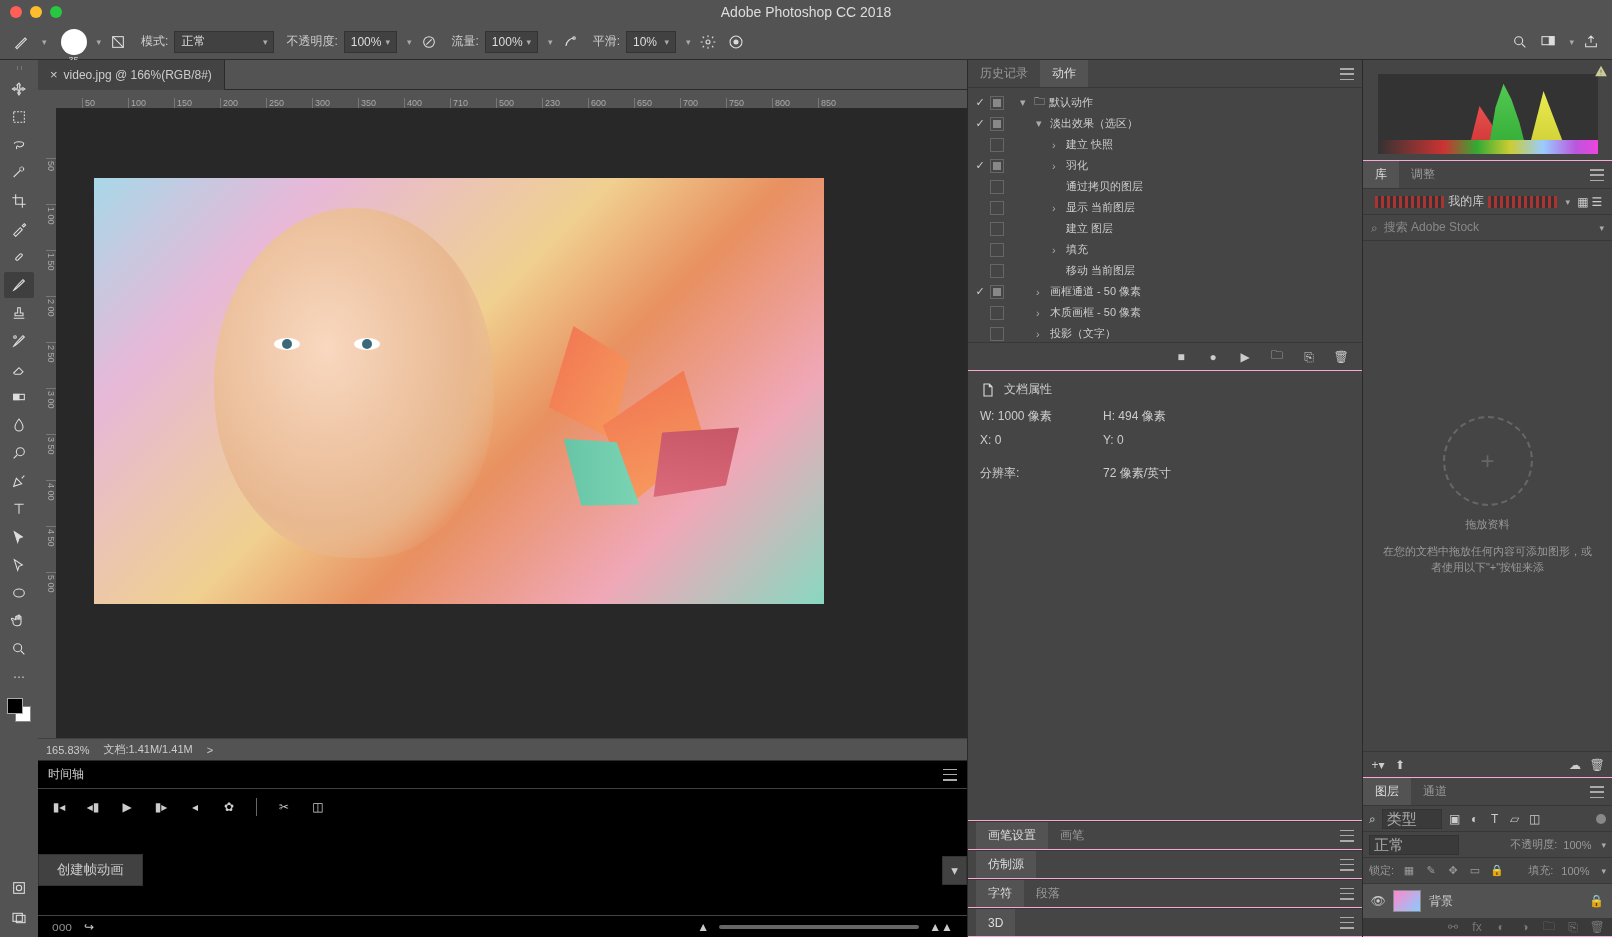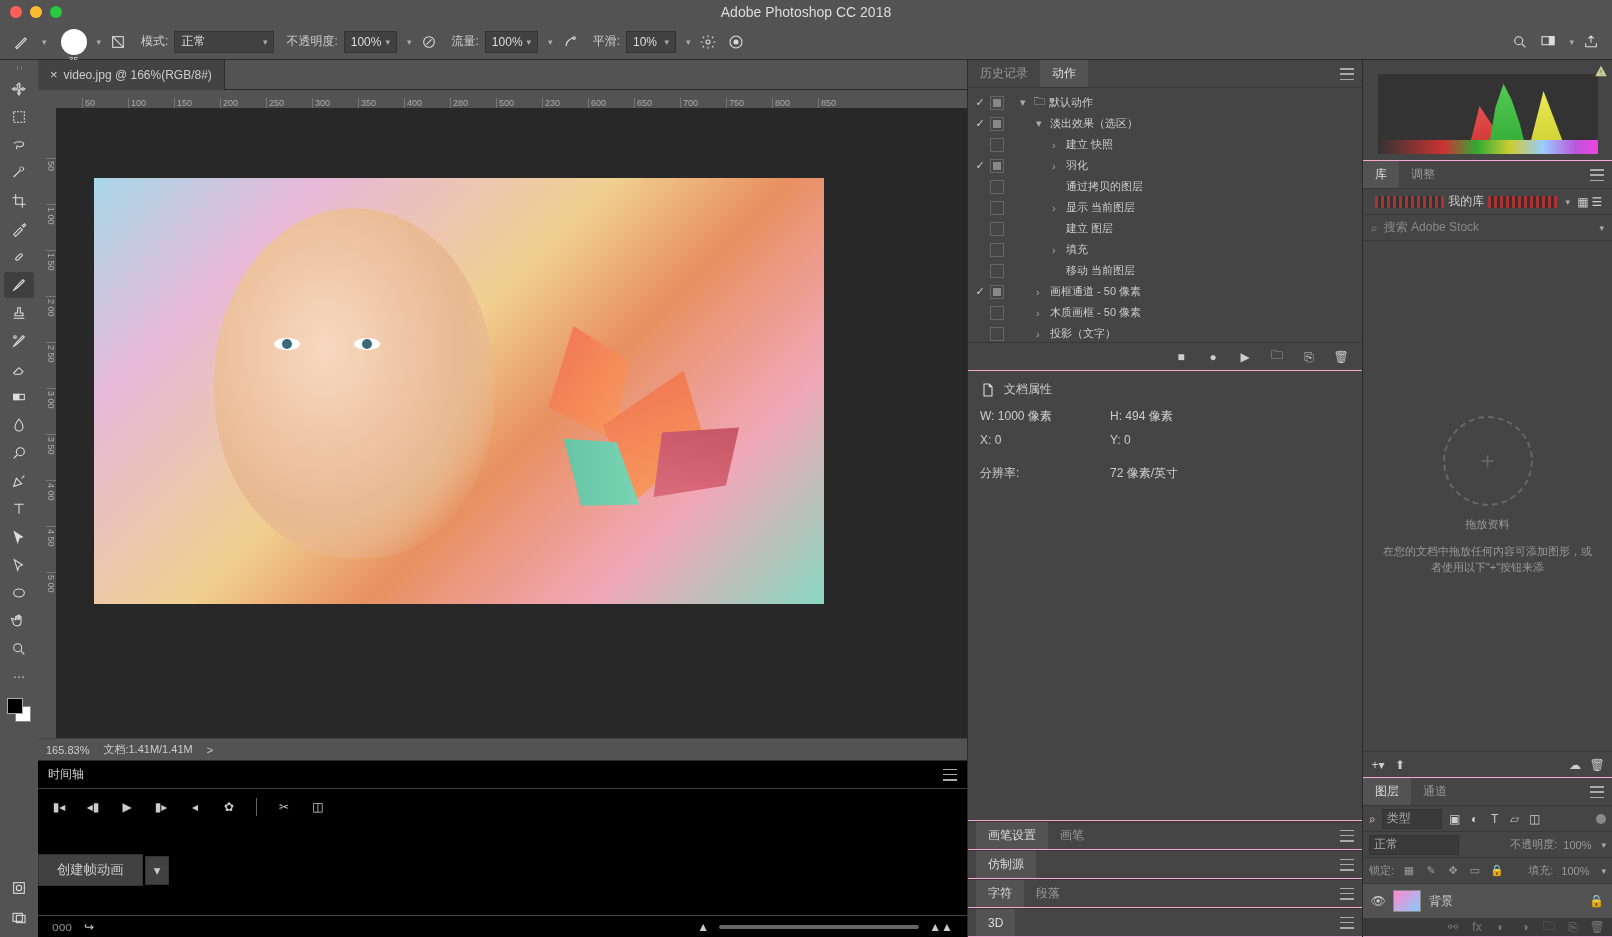--- a/index.html
+++ b/index.html
@@ -45,58 +45,58 @@
 .petals{position:absolute;right:60px;bottom:40px;width:260px;height:260px}
 .pet{position:absolute;background:linear-gradient(135deg,#f07050,#f8a060);clip-path:polygon(50% 0,100% 40%,60% 100%,0 60%)}
 .pet:nth-child(1){left:40px;top:20px;width:90px;height:120px;transform:rotate(-15deg)}
 .pet:nth-child(2){left:100px;top:60px;width:100px;height:140px;transform:rotate(25deg)}
 .pet:nth-child(3){left:150px;top:100px;width:80px;height:110px;transform:rotate(55deg);background:linear-gradient(135deg,#c05060,#e07080)}
 .pet:nth-child(4){left:60px;top:120px;width:70px;height:100px;transform:rotate(-45deg);background:linear-gradient(135deg,#60c0a0,#80d8b8)}
 .statusbar{height:22px;background:#535353;border-top:1px solid #414141;display:flex;align-items:center;padding:0 8px;gap:14px;font-size:11px}
 .timeline{background:#000000;border-top:1px solid #2a2a2a}
 .tl-head{height:28px;display:flex;align-items:center;padding:0 10px;border-bottom:1px solid #414141}
 .tl-ctrl{height:36px;display:flex;align-items:center;gap:20px;padding:0 14px}
-.tl-body{height:90px;display:flex;align-items:center;justify-content:flex-start}
+.tl-body{height:90px;display:flex;align-items:center;justify-content:space-between}
 .btn{background:#414141;border:1px solid #333;padding:6px 18px;color:#ccc;cursor:pointer}
 .tl-foot{height:22px;display:flex;align-items:center;padding:0 14px;gap:10px;border-top:1px solid #444}
 .panels{width:395px;background:#454545;display:flex;flex-direction:column;border-left:1px solid #2a2a2a}
 .pnl{background:#454545;border-bottom:1px solid #f9a8d4}
 .pnl-tabs{height:28px;display:flex;align-items:center;border-bottom:1px solid #383838;position:relative}
 .ptab{padding:0 12px;height:100%;display:flex;align-items:center;cursor:pointer;color:#999}
 .ptab.active{background:#535353;color:#ddd}
 .pnl-menu{position:absolute;right:8px;top:8px}
 .actions{height:254px;overflow-y:auto;padding:4px 0}
 .act-row{display:flex;align-items:center;height:21px;padding-left:6px;gap:4px;font-size:11px}
 .act-row .chk{width:12px;text-align:center}
 .act-row .modal{width:14px;height:14px;border:1px solid #666}
 .act-row .modal.sq::after{content:"";display:block;width:8px;height:8px;margin:2px;background:#888}
 .act-row .ind{display:inline-block}
 .act-foot{height:28px;display:flex;align-items:center;justify-content:flex-end;gap:18px;padding-right:14px;border-top:1px solid #383838}
 .props{padding:10px 12px;font-size:12px}
 .prop-hdr{display:flex;align-items:center;gap:8px;margin-bottom:10px}
-.prop-row{display:flex;gap:30px;margin-bottom:8px}
+.prop-row{display:flex;gap:23px;margin-bottom:8px}
 .prop-row span{min-width:100px}
 .tab-strip{height:28px;display:flex;align-items:center;padding:0 8px;border-top:1px solid #383838}
 .right-panels{width:250px;background:#454545;display:flex;flex-direction:column;border-left:1px solid #2a2a2a}
 .histo{height:100px;padding:6px;display:flex;align-items:flex-end;justify-content:center;position:relative}
 .histo-bars{width:220px;height:80px;position:relative;background:#333}
 .hbar{position:absolute;bottom:0;width:40px}
 .hb1{left:110px;height:78px;background:linear-gradient(to top,#3a3,#5c5);clip-path:polygon(0 100%,20% 40%,40% 10%,60% 30%,80% 60%,100% 100%)}
 .hb2{left:90px;height:60px;background:linear-gradient(to top,#c33,#e55);clip-path:polygon(0 100%,30% 20%,60% 50%,100% 100%)}
 .hb3{left:150px;height:70px;background:linear-gradient(to top,#cc3,#ee5);clip-path:polygon(0 100%,40% 10%,100% 100%)}
 .hb-bottom{position:absolute;bottom:0;left:0;right:0;height:14px;background:linear-gradient(90deg,#333 0%,#c33 30%,#3a3 45%,#cc3 60%,#9cf 75%,#b5d 90%,#e4d 100%)}
 .warn{position:absolute;top:4px;right:4px;width:14px;height:14px}
 .lib-sel{height:26px;display:flex;align-items:center;padding:0 8px;border-bottom:1px solid #383838}
 .lib-search{height:26px;display:flex;align-items:center;padding:0 8px;border-bottom:1px solid #383838;color:#888}
 .lib-body{flex:1;display:flex;flex-direction:column;align-items:center;justify-content:center;padding:20px;gap:10px}
 .drop-circle{width:90px;height:90px;border:2px dashed #666;border-radius:50%;display:flex;align-items:center;justify-content:center;color:#666;font-size:24px}
 .lib-txt{text-align:center;color:#999;font-size:11px;line-height:1.5}
 .lib-foot{height:26px;display:flex;align-items:center;padding:0 8px;gap:8px;border-top:1px solid #383838}
 .layers-filter{height:26px;display:flex;align-items:center;padding:0 6px;gap:6px;border-bottom:1px solid #383838}
-.ly-sel{background:#3a3a3a;border:1px solid #333;height:20px;width:60px;font-size:12px;color:#aaa;padding:0 4px}
+.ly-sel{background:#3a3a3a;border:1px solid #333;height:20px;width:60px;font-size:15px;color:#aaa;padding:0 4px}
 .layers-mode{height:26px;display:flex;align-items:center;padding:0 6px;gap:6px;border-bottom:1px solid #383838;font-size:11px;color:#999}
 .layers-lock{height:26px;display:flex;align-items:center;padding:0 6px;gap:8px;border-bottom:1px solid #383838;font-size:11px;color:#999}
 .layer-row{height:34px;display:flex;align-items:center;padding:0 8px;gap:8px;background:#525252}
 .layer-thumb{width:28px;height:22px;background:linear-gradient(135deg,#f8c,#8cf);border:1px solid #888}
 .layer-lock{margin-left:auto}
 .hamburger{width:14px;height:12px;display:flex;flex-direction:column;justify-content:space-between;cursor:pointer}
 .hamburger span{height:1.5px;background:#aaa}
 .mini-ic{width:14px;height:14px;cursor:pointer;display:inline-flex;align-items:center;justify-content:center}
 .strip-bars{height:12px;background:repeating-linear-gradient(90deg,#a33 0 3px,#333 3px 6px);flex:1;margin:0 4px}
 </style>
@@ -344,21 +344,21 @@
     </div>
     <div class="ruler-h" id="ruler-h">
         <span>50</span>
         <span>100</span>
         <span>150</span>
         <span>200</span>
         <span>250</span>
         <span>300</span>
         <span>350</span>
         <span>400</span>
-        <span>280</span>
+        <span>710</span>
         <span>500</span>
         <span>230</span>
         <span>600</span>
         <span>650</span>
         <span>700</span>
         <span>750</span>
         <span>800</span>
         <span>850</span>
       </div>
     <div class="canvas-wrap">

